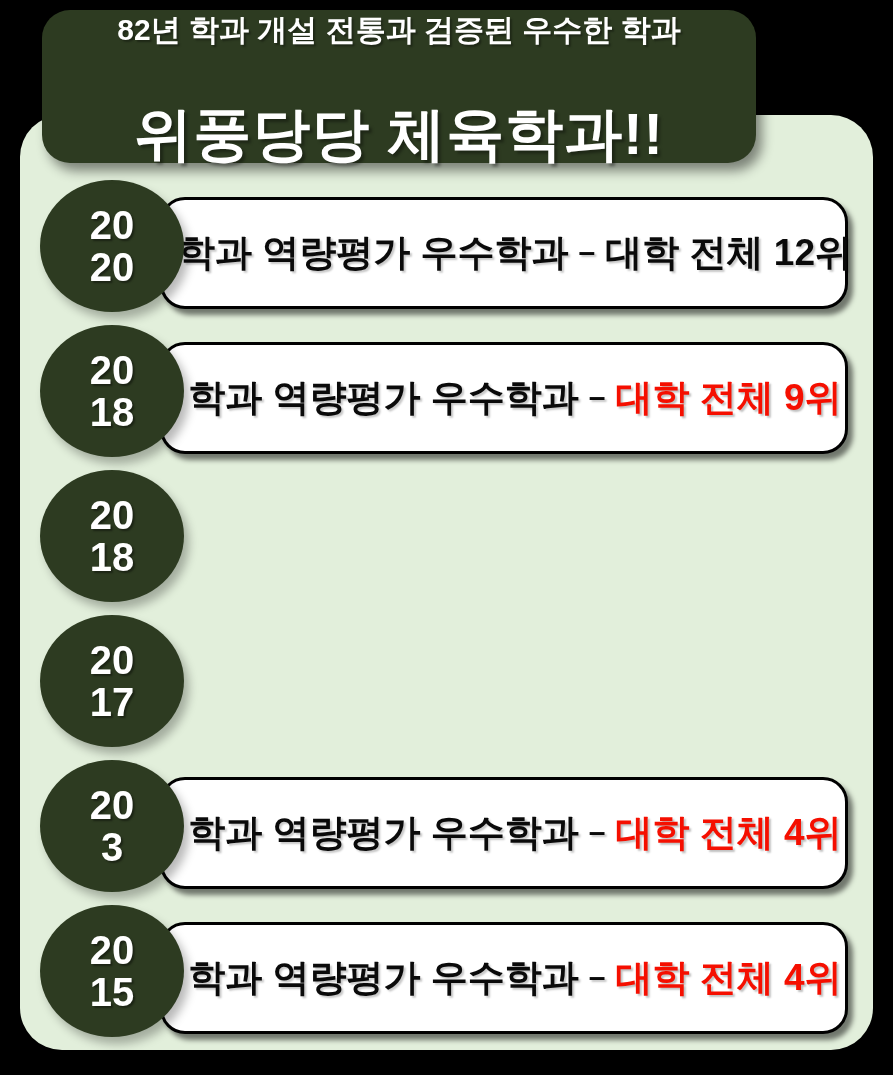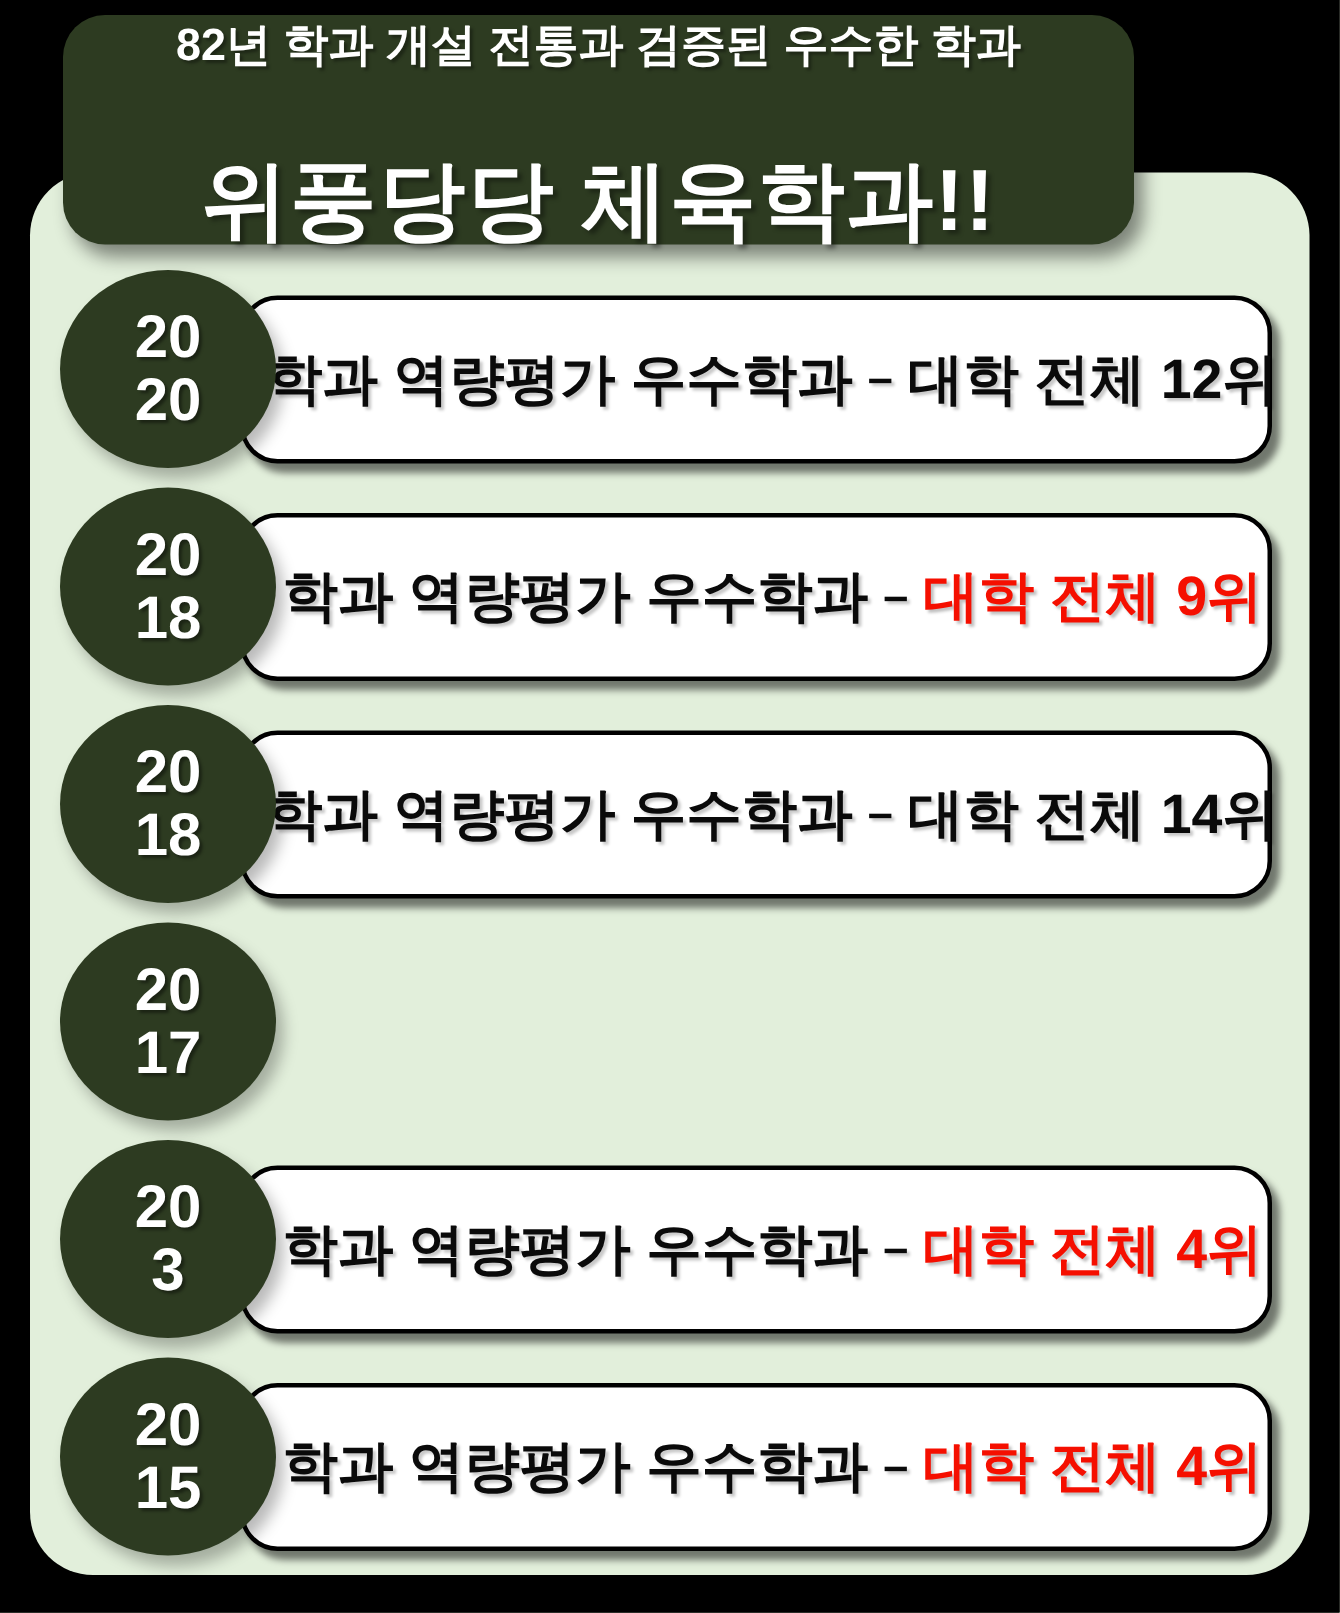--- a/index.html
+++ b/index.html
@@ -109,25 +109,20 @@
           <span>학과 역량평가 우수학과</span><span class="row-separator">–</span><span class="row-rank highlight">대학 전체 9위</span>
         </div>
       </div>
     </div>
 
     <div class="row">
       <div class="year-badge">
         <div class="year-line">20</div>
         <div class="year-line">18</div>
       </div>
-      <div class="row-card">
-        <div class="row-text">
-          <span>학과 역량평가 우수학과</span><span class="row-separator">–</span><span class="row-rank">대학 전체 14위</span>
-        </div>
-      </div>
     </div>
 
     <div class="row">
       <div class="year-badge">
         <div class="year-line">20</div>
         <div class="year-line">17</div>
       </div>
     </div>
 
     <div class="row">

